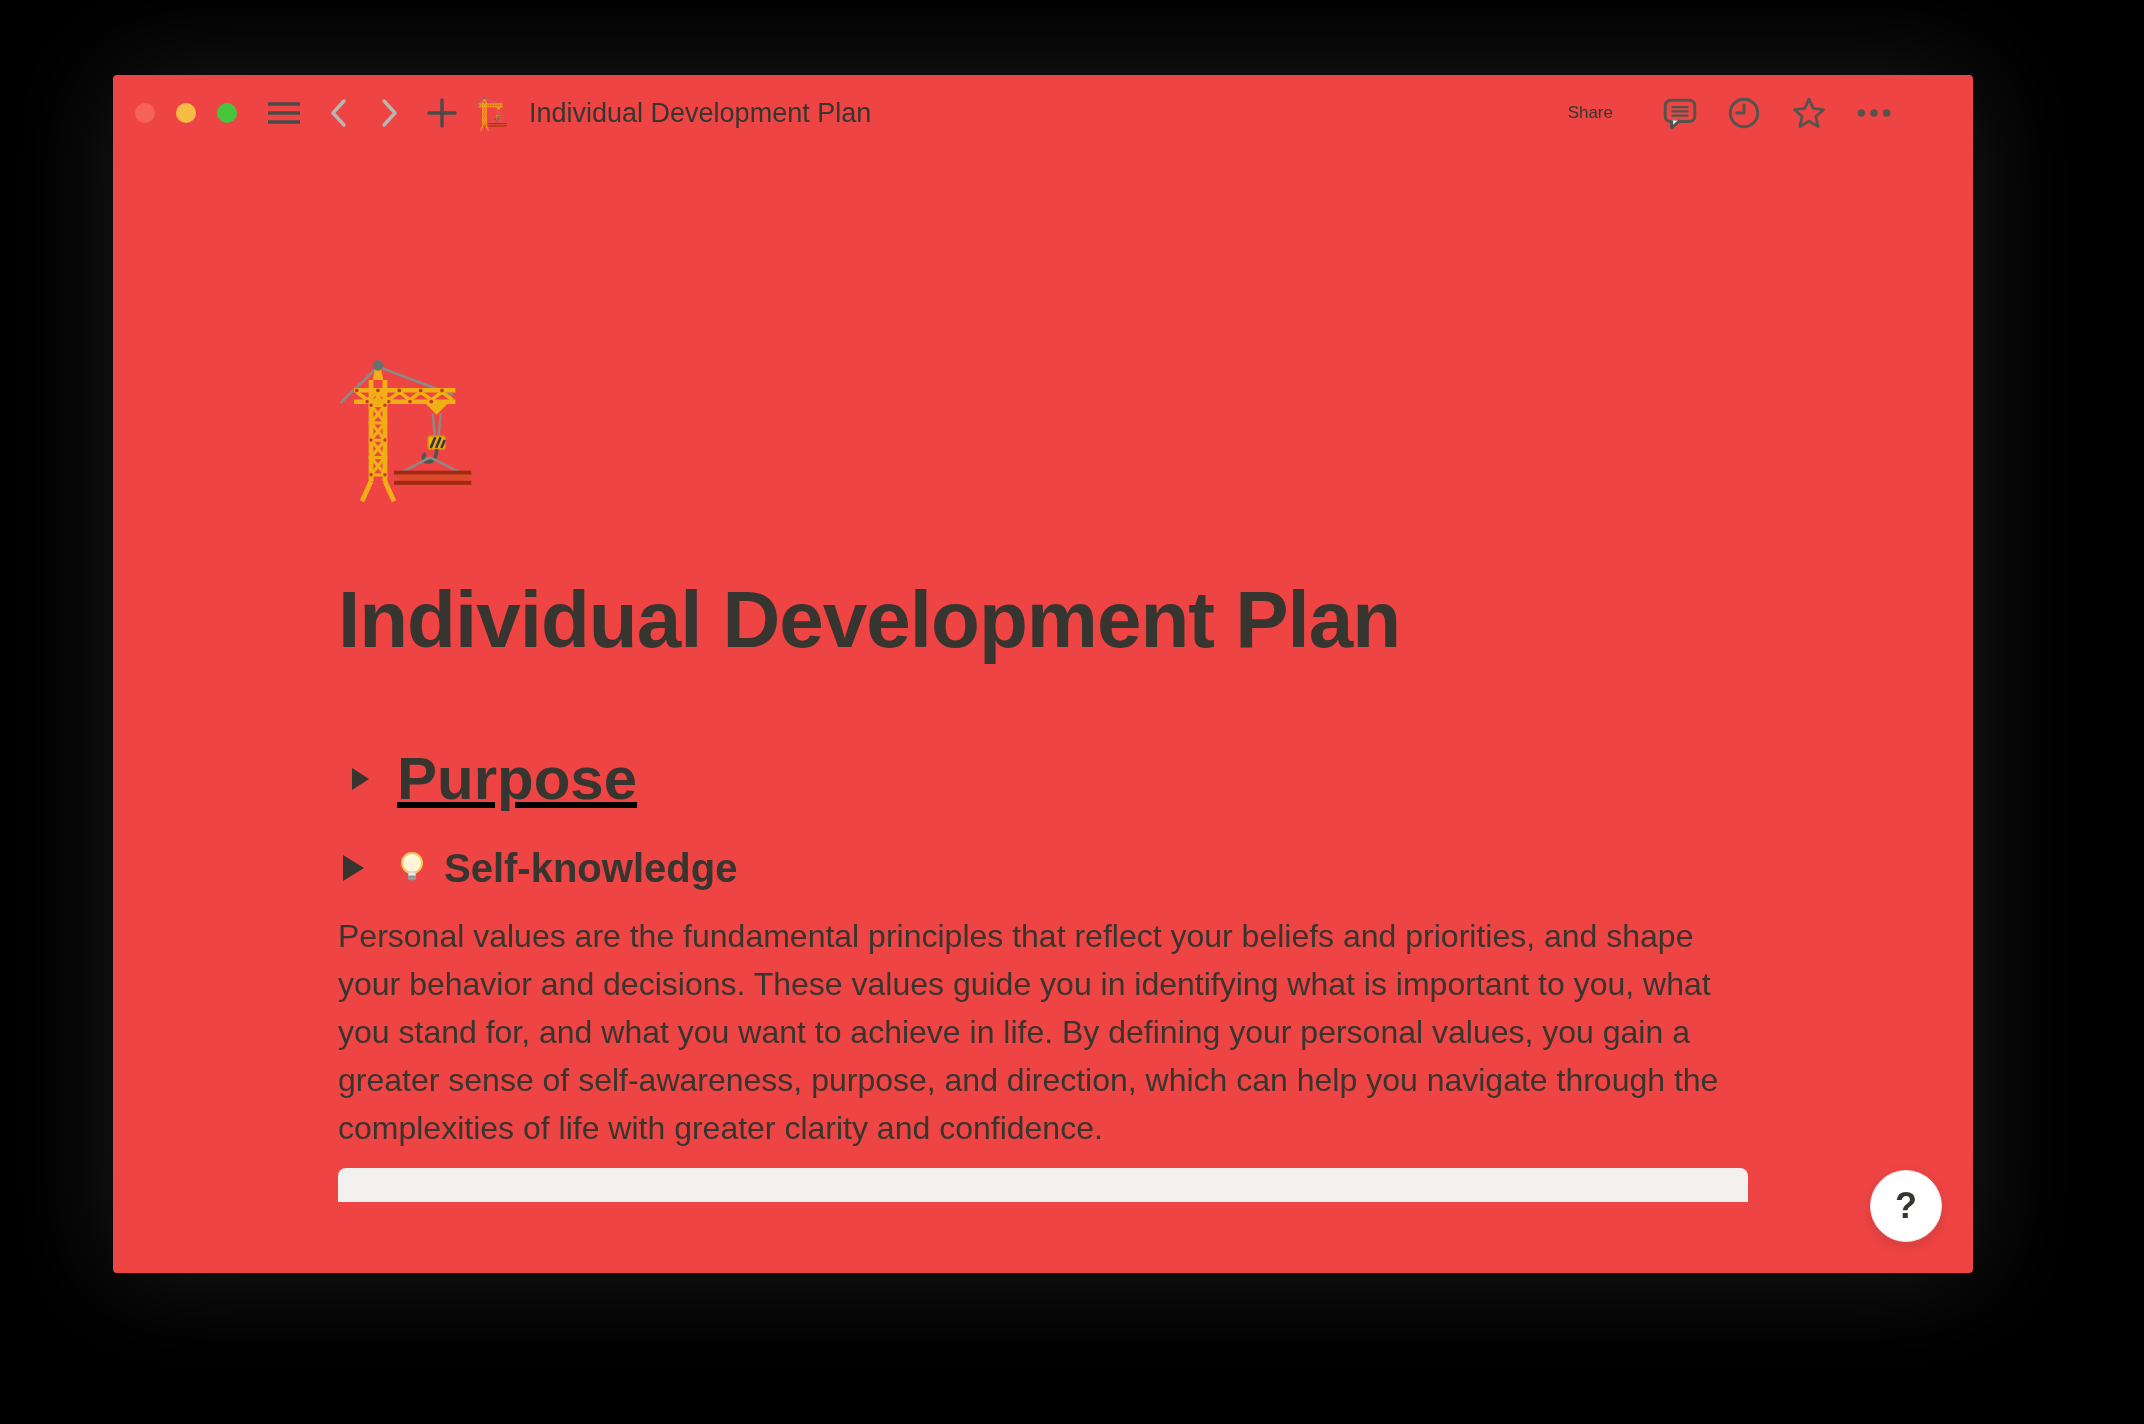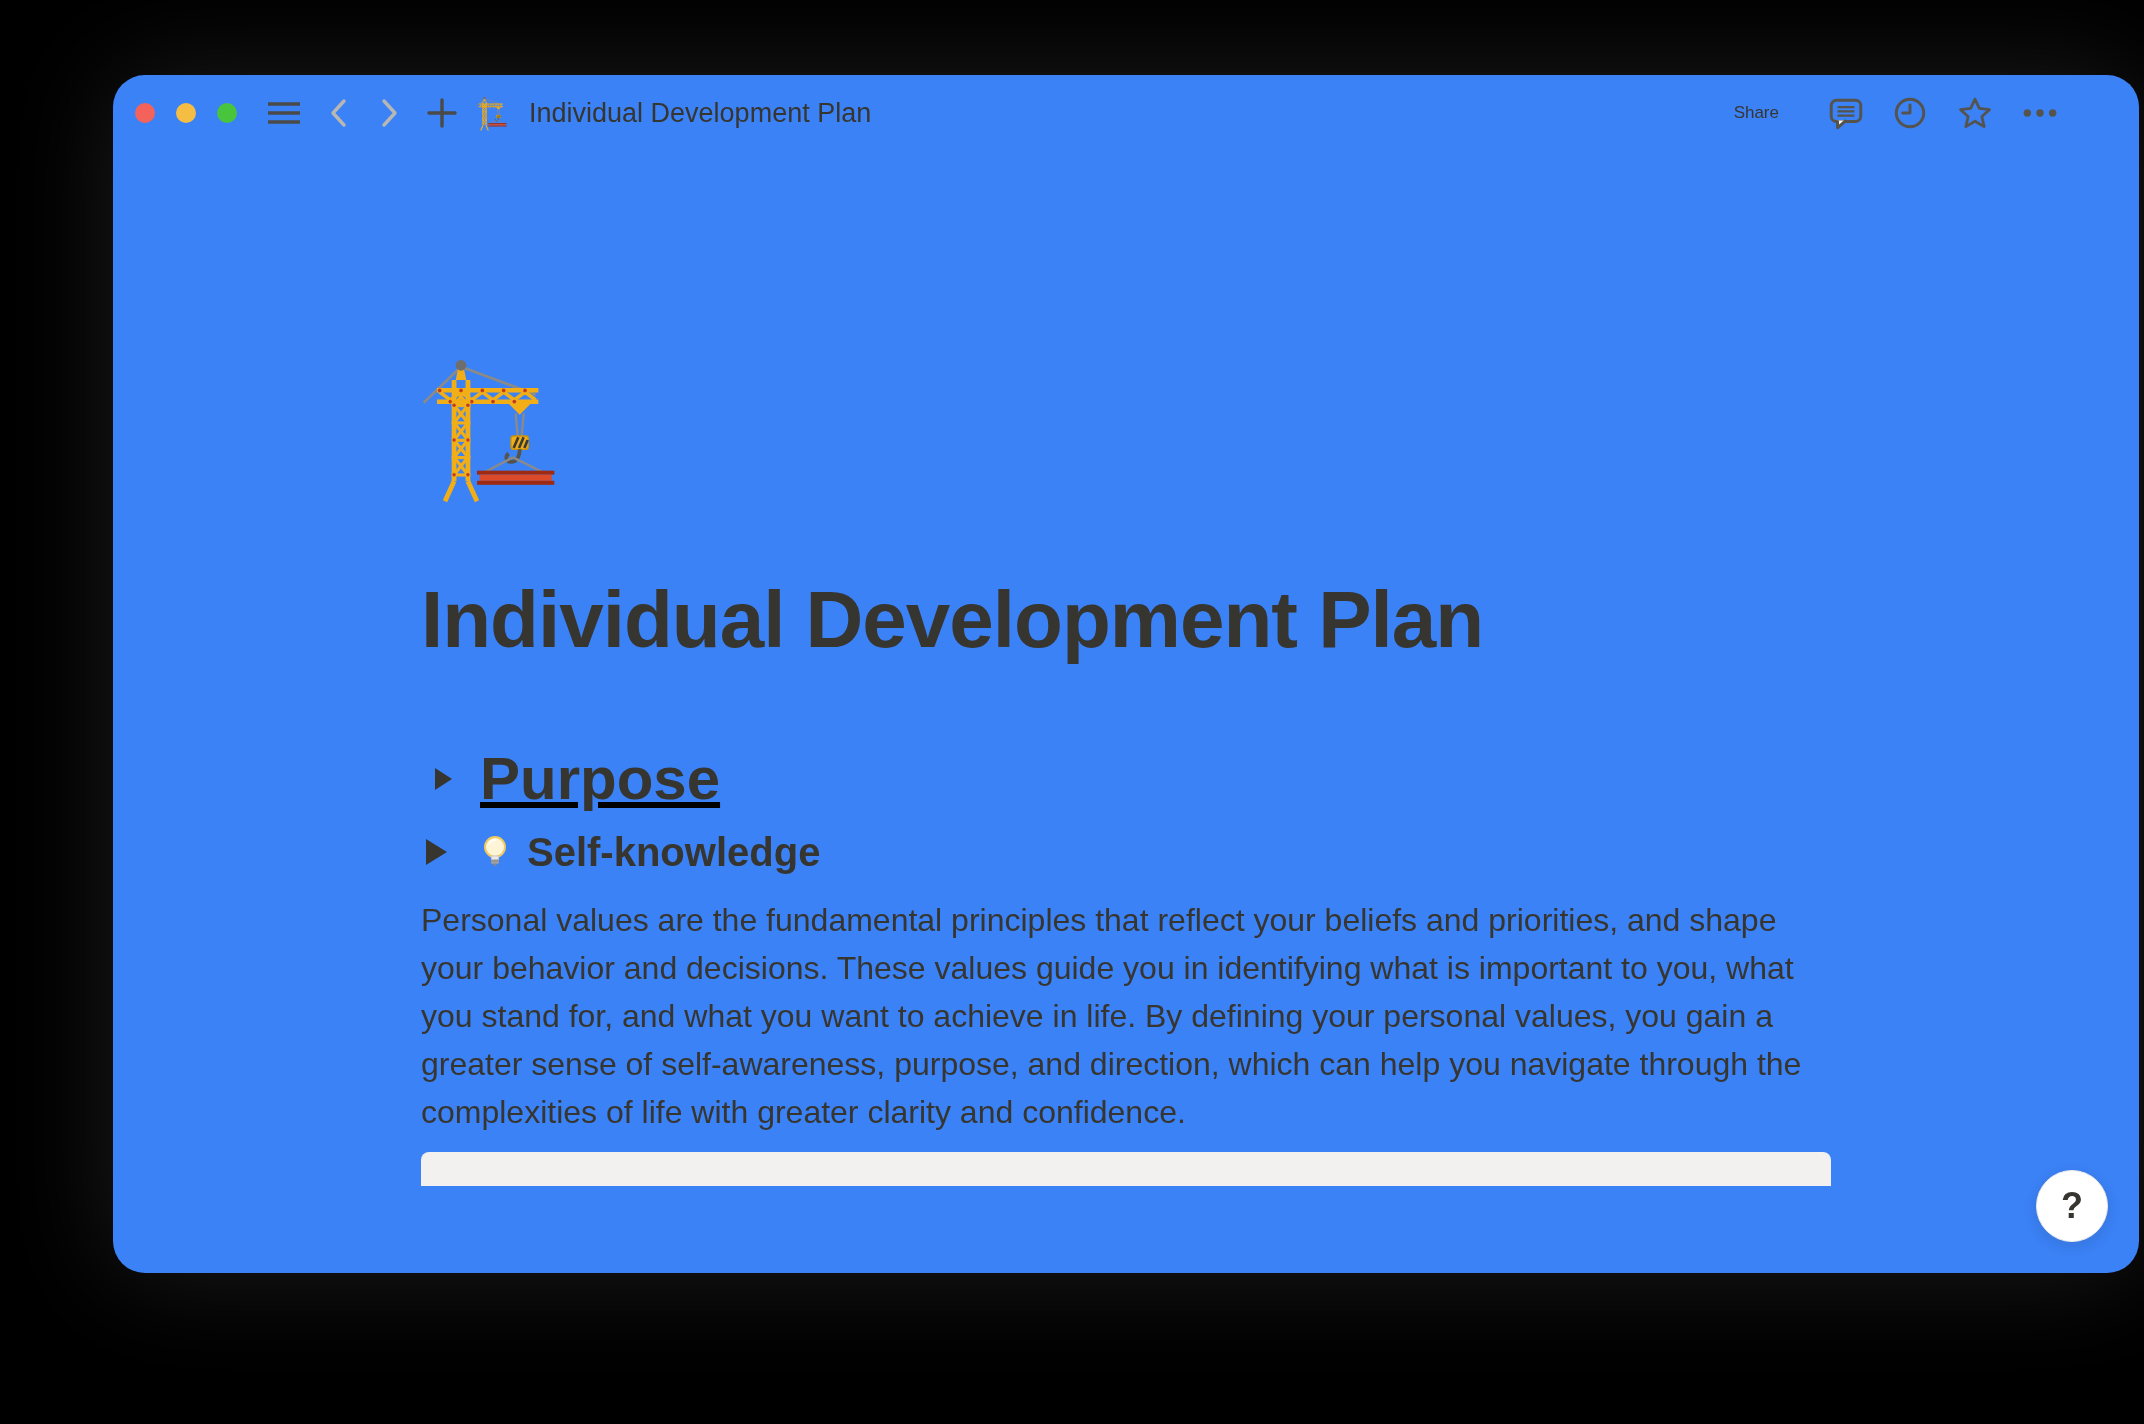--- a/index.html
+++ b/index.html
@@ -1,39 +1,39 @@
 <!DOCTYPE html>
 <html><head>
 <meta charset="utf-8">
 <style>
   html,body{margin:0;padding:0;width:2144px;height:1424px;background:#000;overflow:hidden;
     font-family:"Liberation Sans","DejaVu Sans",sans-serif;-webkit-font-smoothing:antialiased;}
-  .window{position:absolute;left:113px;top:75px;width:2026px;height:1198px;background:#3b82f6;
-    border-radius:32px;overflow:hidden;box-shadow:0 0 110px rgba(130,130,130,.22),0 30px 80px rgba(0,0,0,.85);}
+  .window{position:absolute;left:113px;top:75px;width:1860px;height:1198px;background:#ef4444;
+    border-radius:4px;overflow:hidden;box-shadow:0 0 110px rgba(130,130,130,.22),0 30px 80px rgba(0,0,0,.85);}
   
   .titlebar{height:76px;display:flex;align-items:center;padding:0 80px 0 22px;}
   .traffic{display:flex;align-items:center;gap:21px;margin-right:28px;}
   .light{width:20px;height:20px;border-radius:50%;}
   .tb-btn{display:flex;align-items:center;justify-content:center;border:none;background:none;
     padding:0;margin:0 0 0 26px;cursor:default;}
   .tb-title{display:flex;align-items:center;margin-left:18px;}
   .tb-title .tb-text{font-size:27px;color:#37352F;margin-left:16px;}
   .spacer{flex:1;}
   .share{font-size:17px;color:#37352F;margin-right:14px;border:none;background:none;padding:4px 8px;}
   
   .content{width:1410px;margin:0 auto;padding-top:197px;}
   .page-icon{width:160px;height:160px;display:block;border:none;background:none;padding:0;}
   .page-title{margin:64px 0 0 0;font-size:80px;line-height:96px;font-weight:700;color:#37352F;letter-spacing:-1px;}
   .toggle-h1{margin-top:72px;display:flex;align-items:center;text-decoration:underline;}
   .toggle-h1 .lbl{font-size:60px;line-height:78px;font-weight:700;color:#37352F;margin-left:28px;}
   .tri{width:0;height:0;border-style:solid;display:inline-block;}
   .tri-sm{border-width:11px 0 11px 17px;border-color:transparent transparent transparent #37352F;margin-left:14px;}
   .tri-lg{border-width:13px 0 13px 21px;border-color:transparent transparent transparent #37352F;margin-left:5px;}
   .h2{margin:50px 0 0 0;font-size:50px;line-height:65px;font-weight:700;color:#37352F;letter-spacing:-.5px;}
-  .toggle-h3{margin-top:8px;display:flex;align-items:center;}
+  .toggle-h3{margin-top:24px;display:flex;align-items:center;}
   .toggle-h3 .emoji{margin-left:30px;}
   .toggle-h3 .lbl{font-size:40px;line-height:52px;font-weight:700;color:#37352F;margin-left:14px;}
   .para{margin:18px 0 16px 0;font-size:32px;line-height:48px;color:#37352F;}
   .graybar{margin-top:5px;height:34px;background:#F2F1EF;border-radius:8px 8px 0 0;}
   
   .help{position:absolute;right:31px;bottom:31px;width:70px;height:70px;border-radius:50%;
     background:#fff;border:1px solid #E9E9E7;box-shadow:0 4px 14px rgba(15,15,15,.12);
     display:flex;align-items:center;justify-content:center;
     font-size:36px;font-weight:700;color:#37352F;}
   svg{display:block;}

